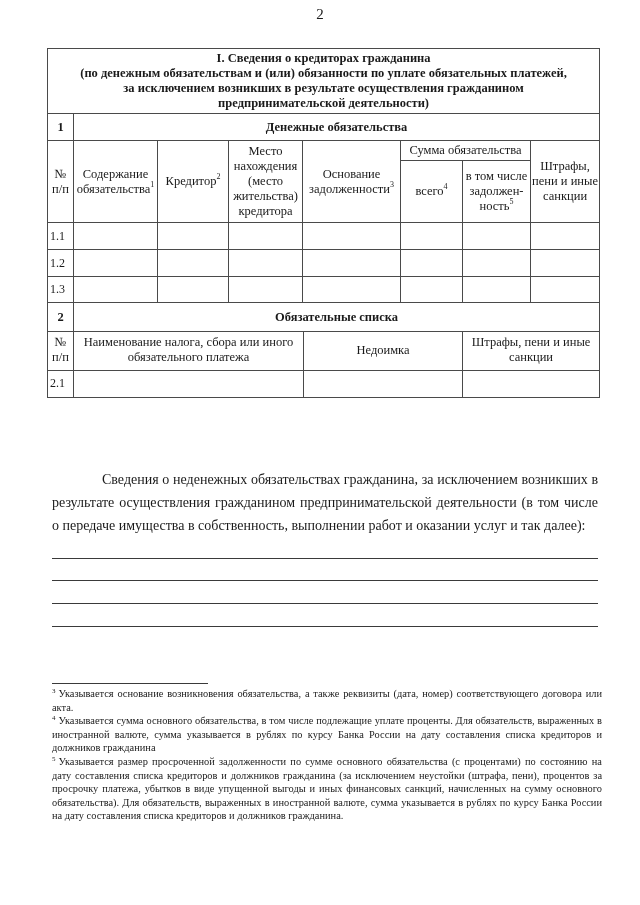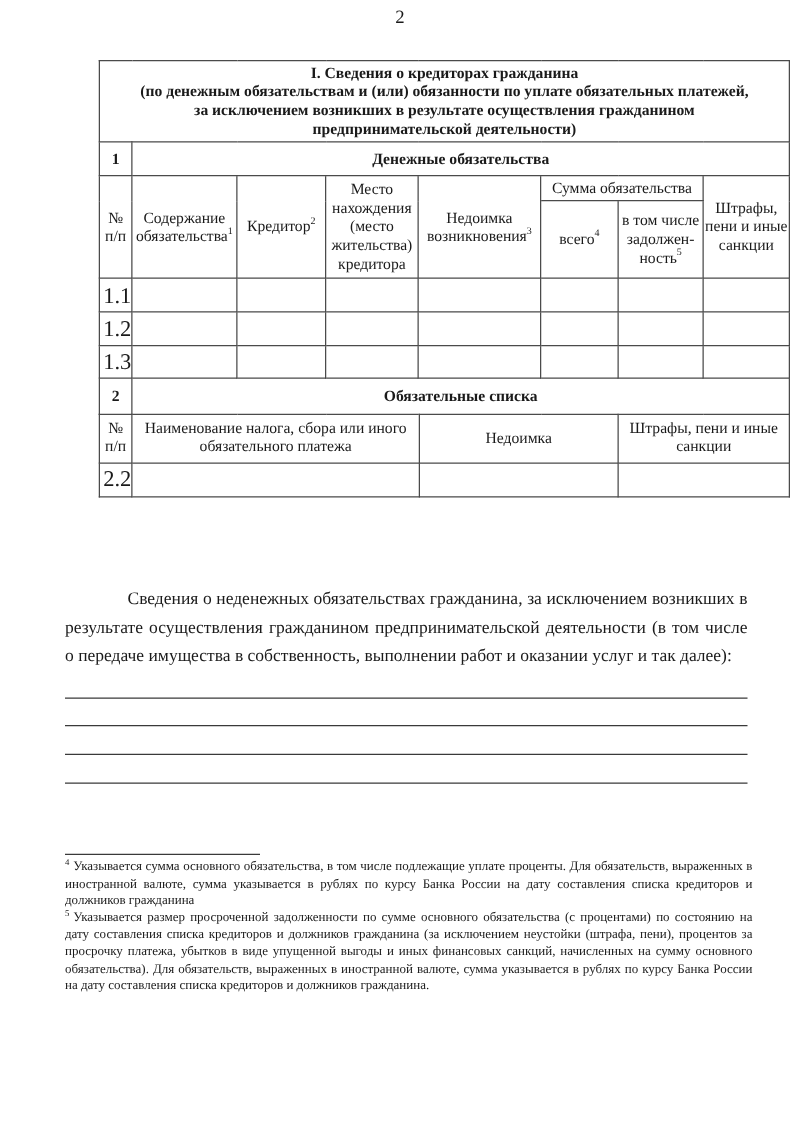--- a/index.html
+++ b/index.html
@@ -1,23 +1,23 @@
 <!DOCTYPE html>
 <html><head>
 <meta charset="utf-8">
 <style>
   html, body { margin: 0; padding: 0; background: #ffffff; }
   body { width: 640px; height: 905px; position: relative; overflow: hidden;
          font-family: "Liberation Serif", "DejaVu Serif", serif; color: #1a1a1a; }
   .page-num { position: absolute; top: 6px; left: 0; width: 640px; text-align: center; font-size: 15px; }
-  table.t { position: absolute; border-collapse: collapse; table-layout: fixed; margin-left: 32px; }
+  table.t { position: absolute; border-collapse: collapse; table-layout: fixed; }
   table.t td { border: 1px solid #4a4a4a; padding: 0; text-align: center; vertical-align: middle;
                font-size: 12.5px; line-height: 15px; }
   table.t td.b { font-weight: bold; }
-  table.t td.num { text-align: right; padding-left: 2px; font-size: 18px; }
+  table.t td.num { text-align: left; padding-left: 2px; font-size: 12px; }
   sup { font-size: 8px; line-height: 0; vertical-align: 6px; }
   #t1 { left: 47px; top: 48px; width: 552px; }
   #t2 { left: 47px; top: 331px; width: 552px; }
   .hdr { font-size: 13px; line-height: 16px; font-weight: bold; }
   .para { position: absolute; left: 52px; top: 468px; width: 546px; font-size: 14px; line-height: 23px;
           text-align: justify; }
   .para .first { text-indent: 50px; display: block; }
   .rule { position: absolute; left: 52px; width: 546px; height: 0; border-top: 1px solid #3a3a3a; }
   .fn-sep { position: absolute; left: 52px; top: 683px; width: 156px; border-top: 1px solid #3a3a3a; }
   .footnotes { position: absolute; left: 52px; top: 687px; width: 550px; font-size: 10.4px; line-height: 13.6px;
@@ -52,21 +52,21 @@
   </tr>
   <tr style="height:27px">
     <td class="b">1</td>
     <td colspan="7" class="b">Денежные обязательства</td>
   </tr>
   <tr style="height:20px">
     <td rowspan="2">№ п/п</td>
     <td rowspan="2"><span>Содержание обязательства</span><sup>1</sup></td>
     <td rowspan="2"><span>Кредитор</span><sup>2</sup></td>
     <td rowspan="2">Место нахождения (место жительства) кредитора</td>
-    <td rowspan="2"><span>Недоимка возникновения</span><sup>3</sup></td>
+    <td rowspan="2"><span>Основание задолженности</span><sup>3</sup></td>
     <td colspan="2">Сумма обязательства</td>
     <td rowspan="2">Штрафы, пени и иные санкции</td>
   </tr>
   <tr style="height:62px">
     <td><span>всего</span><sup>4</sup></td>
     <td><span>в том числе задолжен-ность</span><sup>5</sup></td>
   </tr>
   <tr style="height:27px">
     <td class="num">1.1</td>
     <td></td>
@@ -112,35 +112,36 @@
       <col style="width:137px">
   </colgroup>
   <tbody>
       <tr style="height:39px">
     <td style="border-top:none">№ п/п</td>
     <td style="border-top:none">Наименование налога, сбора или иного обязательного платежа</td>
     <td style="border-top:none">Недоимка</td>
     <td style="border-top:none">Штрафы, пени и иные санкции</td>
   </tr>
   <tr style="height:27px">
-    <td class="num">2.2</td>
+    <td class="num">2.1</td>
     <td></td>
     <td></td>
     <td></td>
   </tr>
 </tbody>
   </table>
 
 <div class="para">
   <span class="first">Сведения о неденежных обязательствах гражданина, за исключением возникших в результате осуществления гражданином предпринимательской деятельности (в том числе о передаче имущества в собственность, выполнении работ и оказании услуг и так далее):</span>
 </div>
 
 <div class="rule" style="top:558px"></div>
 <div class="rule" style="top:580px"></div>
 <div class="rule" style="top:603px"></div>
 <div class="rule" style="top:626px"></div>
 
 <div class="fn-sep"></div>
 
 <div class="footnotes">
+  <p><sup>3</sup><span>Указывается основание возникновения обязательства, а также реквизиты (дата, номер) соответствующего договора или акта.</span></p>
   <p><sup>4</sup><span>Указывается сумма основного обязательства, в том числе подлежащие уплате проценты. Для обязательств, выраженных в иностранной валюте, сумма указывается в рублях по курсу Банка России на дату составления списка кредиторов и должников гражданина</span></p>
   <p><sup>5</sup><span>Указывается размер просроченной задолженности по сумме основного обязательства (с процентами) по состоянию на дату составления списка кредиторов и должников гражданина (за исключением неустойки (штрафа, пени), процентов за просрочку платежа, убытков в виде упущенной выгоды и иных финансовых санкций, начисленных на сумму основного обязательства). Для обязательств, выраженных в иностранной валюте, сумма указывается в рублях по курсу Банка России на дату составления списка кредиторов и должников гражданина.</span></p>
 </div>
 
 </body></html>

